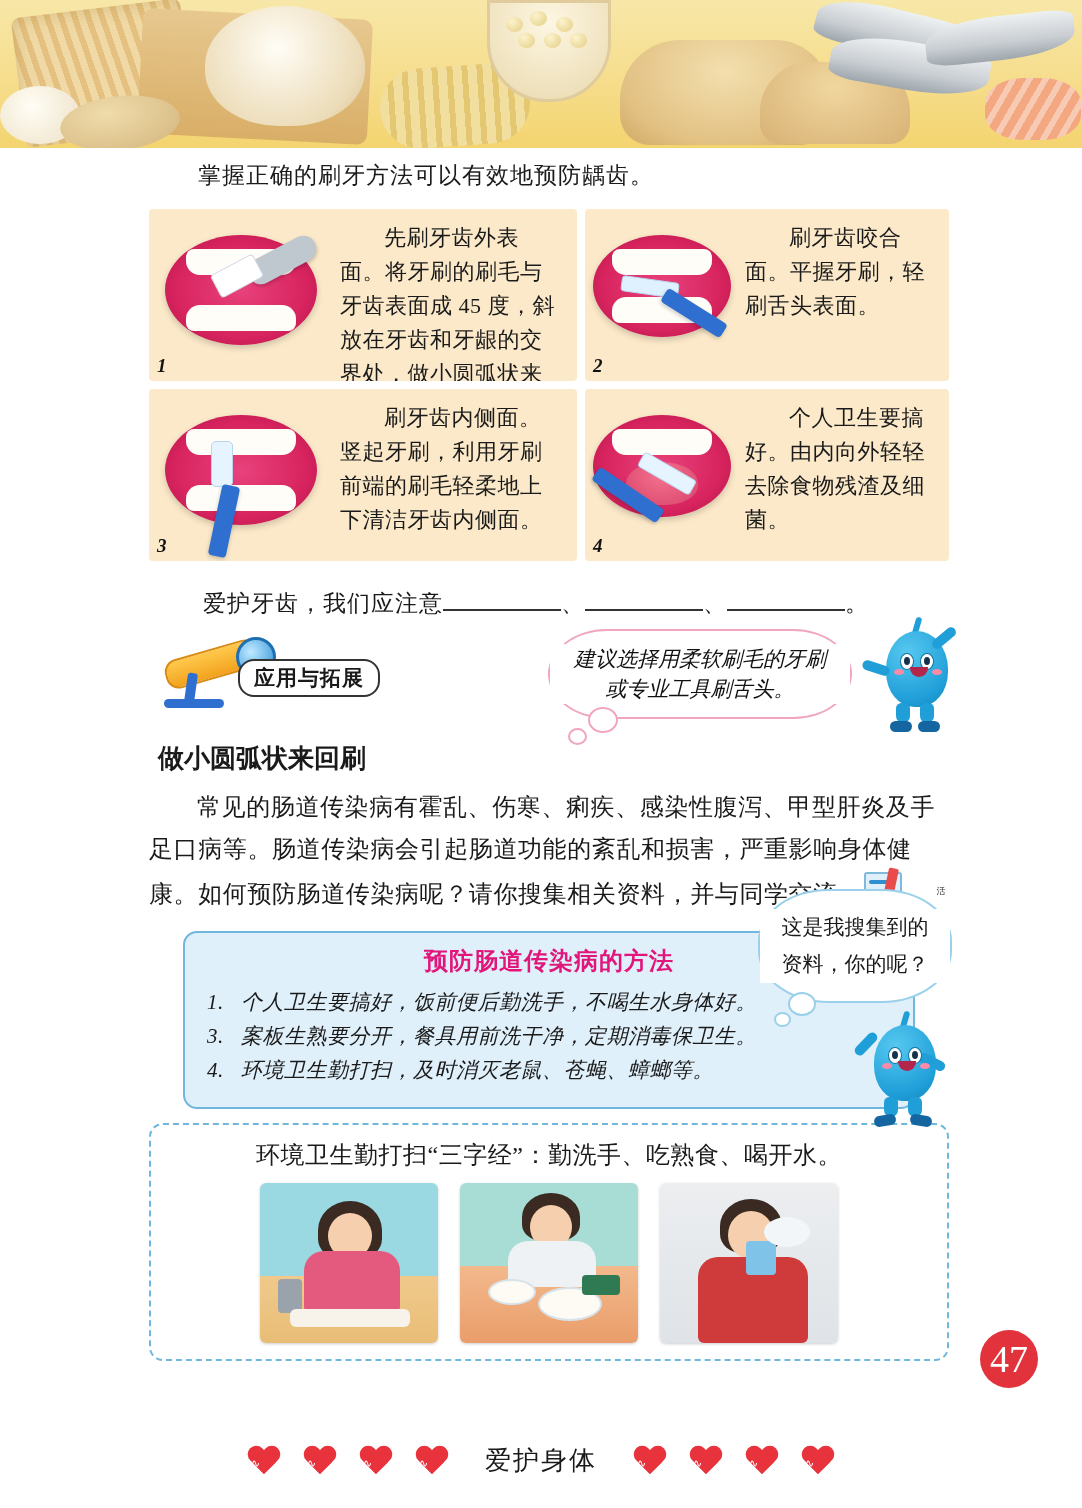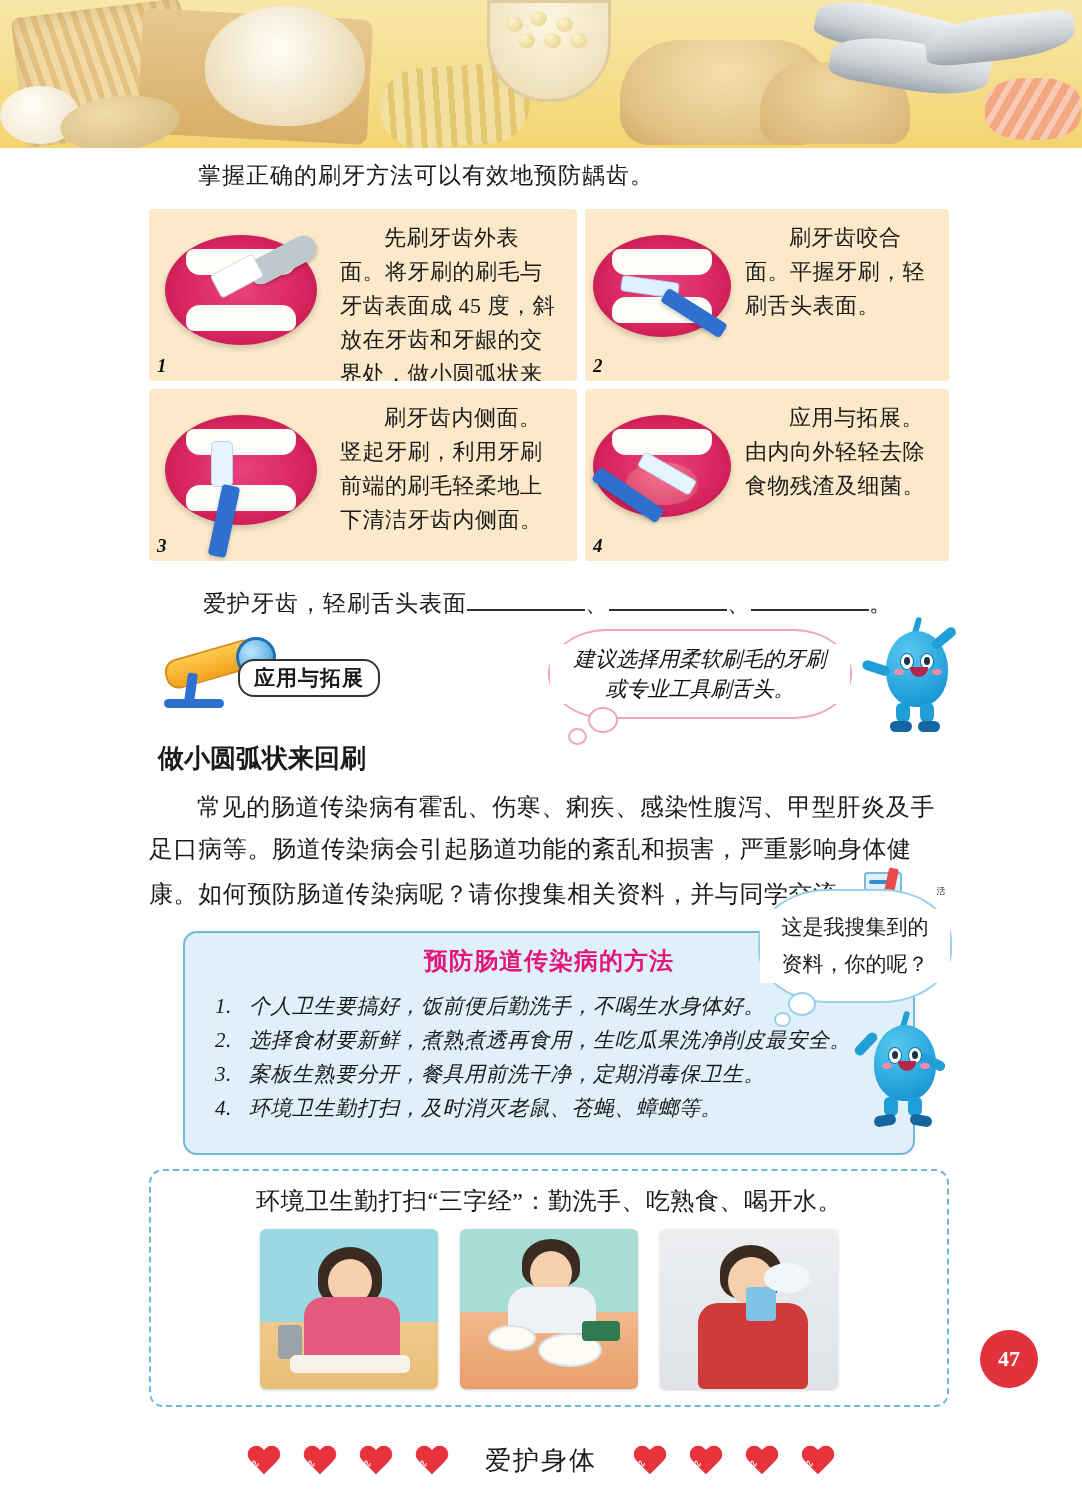--- a/index.html
+++ b/index.html
@@ -317,21 +317,21 @@
     box-sizing: border-box;
   }
   .method-title {
     text-align: center;
     color: #e2157b;
     font-weight: bold;
     font-size: 24px;
     letter-spacing: 1px;
     margin-bottom: 8px;
   }
-  .method-list { margin: 12px; padding: 0; list-style: none; }
+  .method-list { margin: 4px; padding: 0; list-style: none; }
   .method-list li {
     font-size: 21px;
     line-height: 34px;
     font-style: italic;
     letter-spacing: 0.5px;
   }
   .method-list .idx { display:inline-block; width: 34px; }
 
   
   .dashed-box {
@@ -364,22 +364,22 @@
   .ph-hair { position:absolute; border-radius:50% 50% 35% 35%; background:#3a2a22; }
 
   
   .pagenum {
     position: absolute;
     right: 52px;
     width: 58px; height: 58px;
     background: #e2333c;
     border-radius: 50%;
     color: #fff;
-    font-size: 22px;
-    font-weight: bold;
+    font-size: 38px;
+    font-weight: normal;
     display: flex; align-items: center; justify-content: center;
   }
 
   
   .footer {
     position: absolute;
     left: 0; bottom: 30px; width: 1082px;
     display: flex; align-items: center; justify-content: center; gap: 22px;
   }
   .heart {
@@ -491,28 +491,28 @@
 
       <div class="step step-b">
         <div class="mouth-wrap">
           <div class="mouth">
             <div class="teeth-top"></div>
             <div class="tongue"></div>
           </div>
           <div class="brush-head b4h"></div>
           <div class="brush b4"></div>
         </div>
-        <div class="step-text">应用与拓展。由内向外轻轻去除食物残渣及细菌。</div>
+        <div class="step-text">个人卫生要搞好。由内向外轻轻去除食物残渣及细菌。</div>
         <div class="step-num">4</div>
       </div>
     </div>
   </div>
 
   <div class="blanks">
-    <span>爱护牙齿，轻刷舌头表面</span><span class="blank-line"></span><span>、</span><span class="blank-line"></span><span>、</span><span class="blank-line"></span><span>。</span>
+    <span>爱护牙齿，我们应注意</span><span class="blank-line"></span><span>、</span><span class="blank-line"></span><span>、</span><span class="blank-line"></span><span>。</span>
   </div>
 
   <div class="ext-row">
     <div class="telescope">
       <div class="tele-tube"></div>
       <div class="tele-lens"></div>
       <div class="tele-stand"></div>
       <div class="tele-base"></div>
     </div>
     <div class="ext-badge">应用与拓展</div>
@@ -553,21 +553,20 @@
       <span class="pen"></span>
       <span class="lbl">活动手册</span>
     </span>
   </div>
 
   <div style="position:relative;">
     <div class="method-box">
       <div class="method-title">预防肠道传染病的方法</div>
       <ul class="method-list">
         <li><span class="idx">1.</span><span>个人卫生要搞好，饭前便后勤洗手，不喝生水身体好。</span></li>
-        <li><span class="idx">2.</span><span>选择食材要新鲜，煮熟煮透再食用，生吃瓜果洗净削皮最安全。</span></li>
         <li><span class="idx">3.</span><span>案板生熟要分开，餐具用前洗干净，定期消毒保卫生。</span></li>
         <li><span class="idx">4.</span><span>环境卫生勤打扫，及时消灭老鼠、苍蝇、蟑螂等。</span></li>
       </ul>
     </div>
 
     <div class="cloud2" style="left:750px; top:-42px;">
       <div class="t">这是我搜集到的资料，你的呢？</div>
     </div>
     <div class="mascot" style="left:848px; top:78px; width:120px; height:150px;">
       <div class="antenna"></div>

